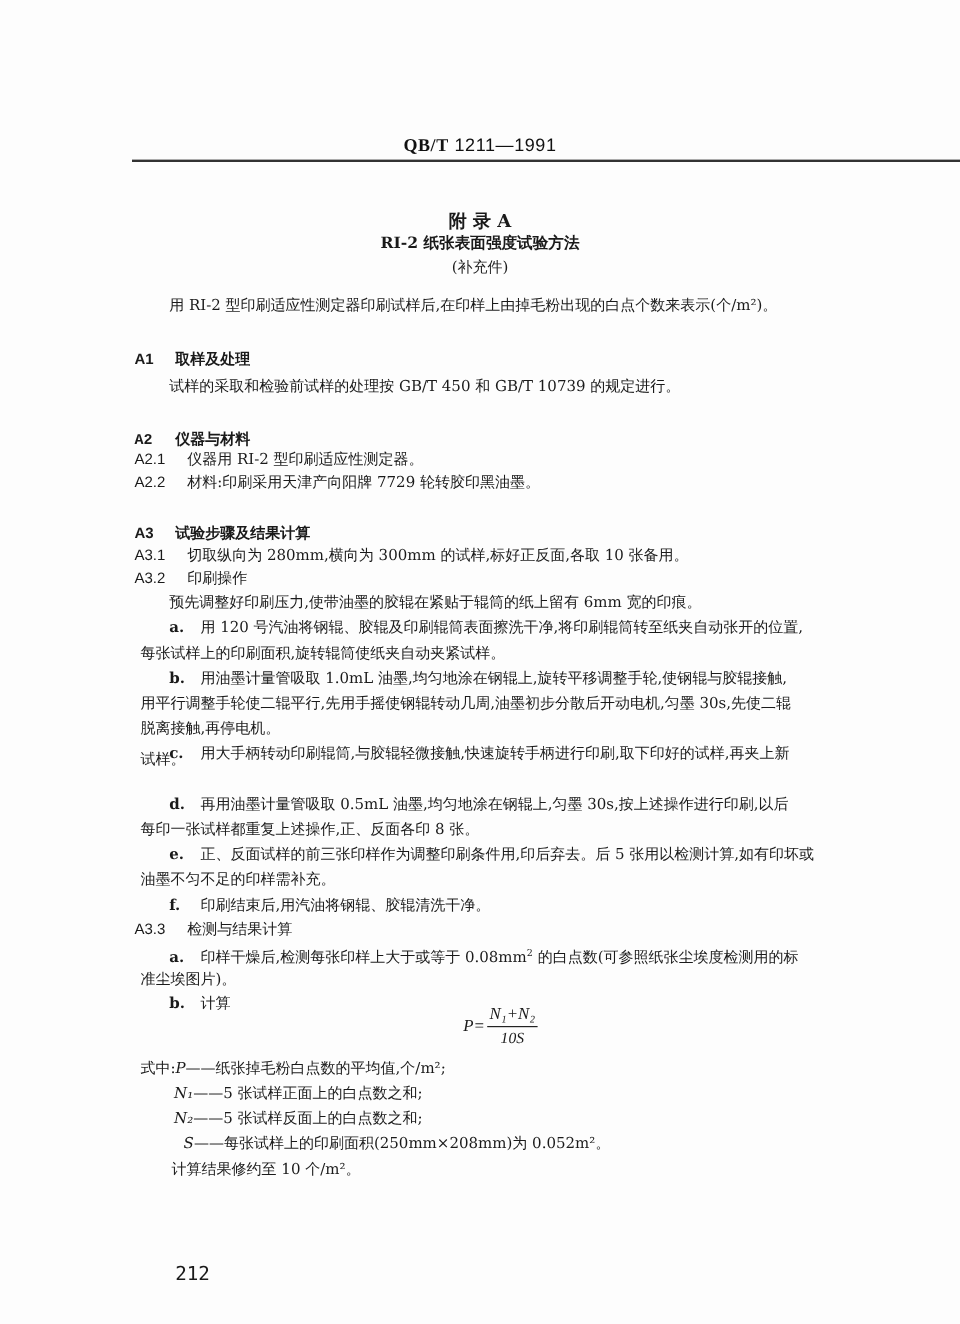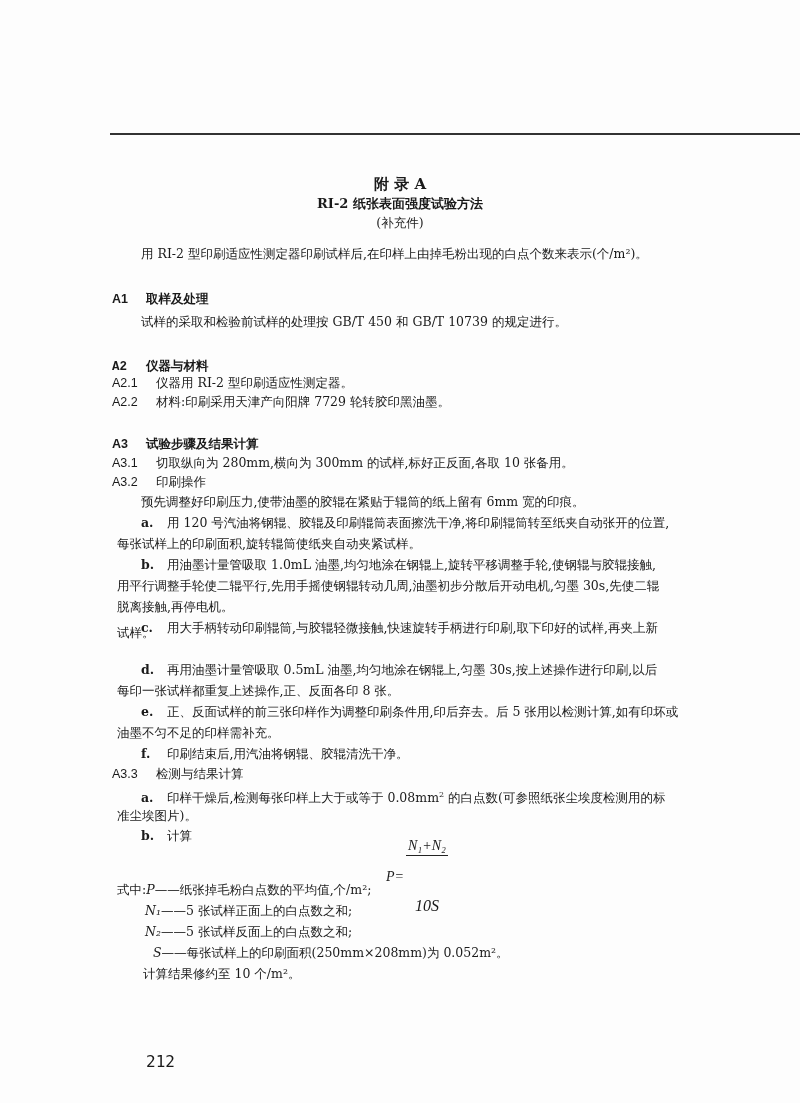--- a/index.html
+++ b/index.html
@@ -24,31 +24,35 @@
     .line { position: absolute; font-size: 12.5px; line-height: 16px; white-space: nowrap; }
     .center { left: 0; width: 800px; text-align: center; }
     .bold { font-weight: bold; }
     .sec { font-family: "Liberation Sans", sans-serif; }
     .sec .num { display: inline-block; width: 34px; margin-top: 12px; }
     .sub .num { display: inline-block; width: 44px; }
     .formula {
       position: absolute; left: 386px; top: 838px; font-family: "Liberation Serif", serif;
       font-style: italic; font-size: 14px; display: flex; align-items: center;
     }
-    .frac { display: inline-flex; flex-direction: column; align-items: center; margin-left: 2px; gap: 28px; }
+    .frac { display: inline-flex; flex-direction: column; align-items: center; margin-left: 2px; }
     .frac .top { border-bottom: 1px solid #222; padding: 0 2px 1px; }
-    .frac .bot { padding-top: 1px; font-size: 16px; margin-top: 12px; }
+    .frac .bot { padding-top: 1px; font-size: 13px; }
     sup { font-size: 8px; vertical-align: 5px; }
     .pagenum { position: absolute; left: 146px; top: 1052px; font-size: 16px; font-family: "DejaVu Sans Mono", monospace; }
   </style>
 </head>
 <body>
 
 <div class="page">
 
+  <div class="header-code">
+    <b>QB/T</b>
+    <span>1211—1991</span>
+  </div>
   <div class="header-rule"></div>
 
   <div class="content">
     <div class="line center bold" style="top:176px; font-size:15px;">附  录  A</div>
     <div class="line center bold" style="top:196px; font-size:13px;">RI-2 纸张表面强度试验方法</div>
     <div class="line center" style="top:215px;">(补充件)</div>
 
     <div class="line" style="top:246px; left:141px;">用 RI-2 型印刷适应性测定器印刷试样后,在印样上由掉毛粉出现的白点个数来表示(个/m²)。</div>
 
     <div class="line sec bold" style="top:279px; left:112px;">

